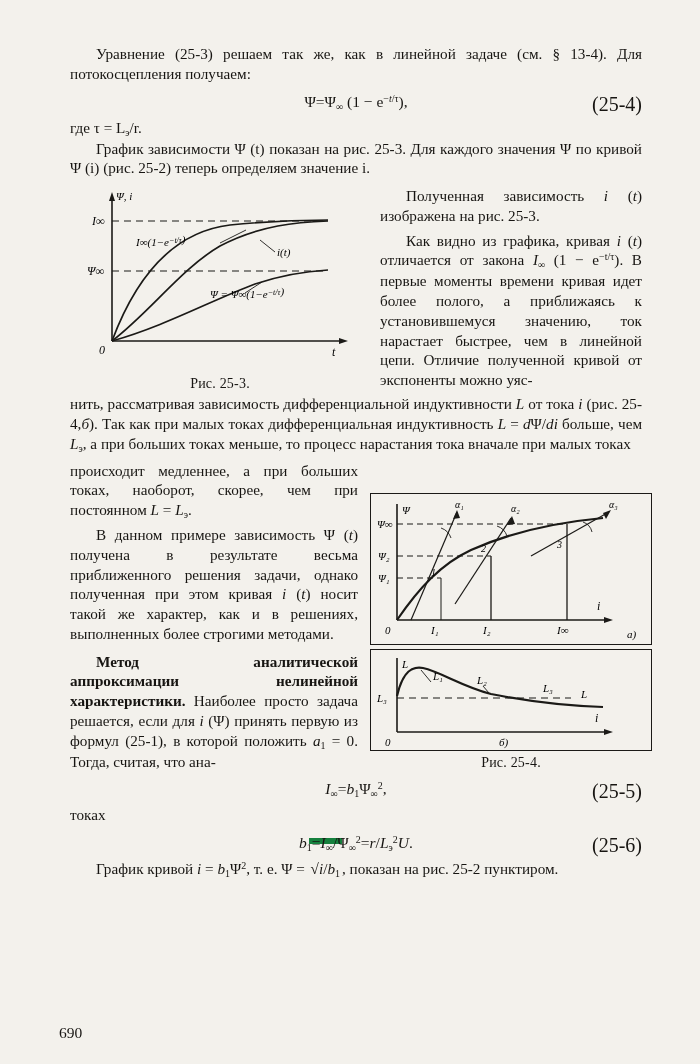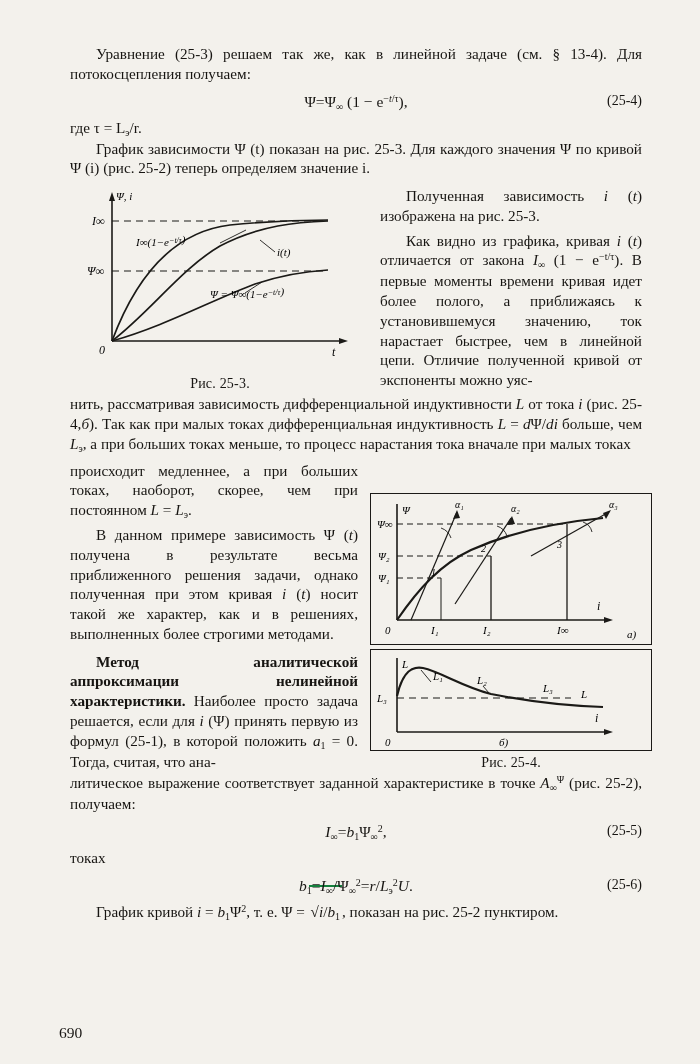--- a/index.html
+++ b/index.html
@@ -30,21 +30,21 @@
   .bold { font-weight:bold; }
   .formula {
     text-align:center;
     font-size:15.5px;
     margin:9px 0 6px 0;
     position:relative;
   }
   .formula .num {
     position:absolute;
     right:0; top:0;
-    font-size:14px;
+    font-size:20px;
   }
   .it { font-style:italic; }
   .sub { font-size:10px; vertical-align:-3px; }
   .sup { font-size:10px; vertical-align:5px; }
   .cap {
     text-align:center;
     font-size:14px;
     letter-spacing:0.2px;
   }
 
@@ -248,41 +248,37 @@
           <text x="210" y="48" font-family="Liberation Serif, serif" font-size="11" font-style="italic">L</text>
           <line x1="60" y1="32" x2="50" y2="20" stroke="#1b1a17" stroke-width="0.9"></line>
           <line x1="112" y1="36" x2="118" y2="43" stroke="#1b1a17" stroke-width="0.9"></line>
           <text x="128" y="96" font-family="Liberation Serif, serif" font-size="11" font-style="italic">б)</text>
         </svg>
       </div>
       <div class="cap" style="margin-top:4px;">Рис. 25-4.</div>
     </div>
   </div>
 
-  <p style="margin-top:2px;">
-    литическое выражение соответствует заданной характеристике в точке
-    <span class="it">A</span><span class="sub">∞</span><span class="sup">Ψ</span> (рис. 25-2), получаем:
-  </p>
 
   <div class="formula">
     <span>
       <span class="it">I</span><span class="sub">∞</span>=<span class="it">b</span><span class="sub">1</span>Ψ<span class="sub">∞</span><span class="sup">2</span>,
     </span>
     <span class="num">(25-5)</span>
   </div>
 
   <p>токах</p>
 
   <div class="formula">
     <span>
       <span class="it">b</span><span class="sub">1</span>=<span class="it">I</span><span class="sub">∞</span>/Ψ<span class="sub">∞</span><span class="sup">2</span>=<span class="it">r</span>/<span class="it">L</span><span class="sub">э</span><span class="sup">2</span><span class="it">U</span>.
     </span>
     <span class="num">(25-6)</span>
   </div>
 
   <p class="ind" style="margin-top:6px;">
     График кривой <span class="it">i</span> = <span class="it">b</span><span class="sub">1</span>Ψ<span class="sup">2</span>,
-    т. е. Ψ = <span style="border-top:2px solid #15803d;padding:16px 2px;">√<span class="it">i</span>/<span class="it">b</span><span class="sub">1</span></span>,
+    т. е. Ψ = <span style="border-top:6px solid #15803d;padding:16px 2px;">√<span class="it">i</span>/<span class="it">b</span><span class="sub">1</span></span>,
     показан на рис. 25-2 пунктиром.
   </p>
 
   <div class="pageno">690</div>
 </div>
 
 </body></html>

